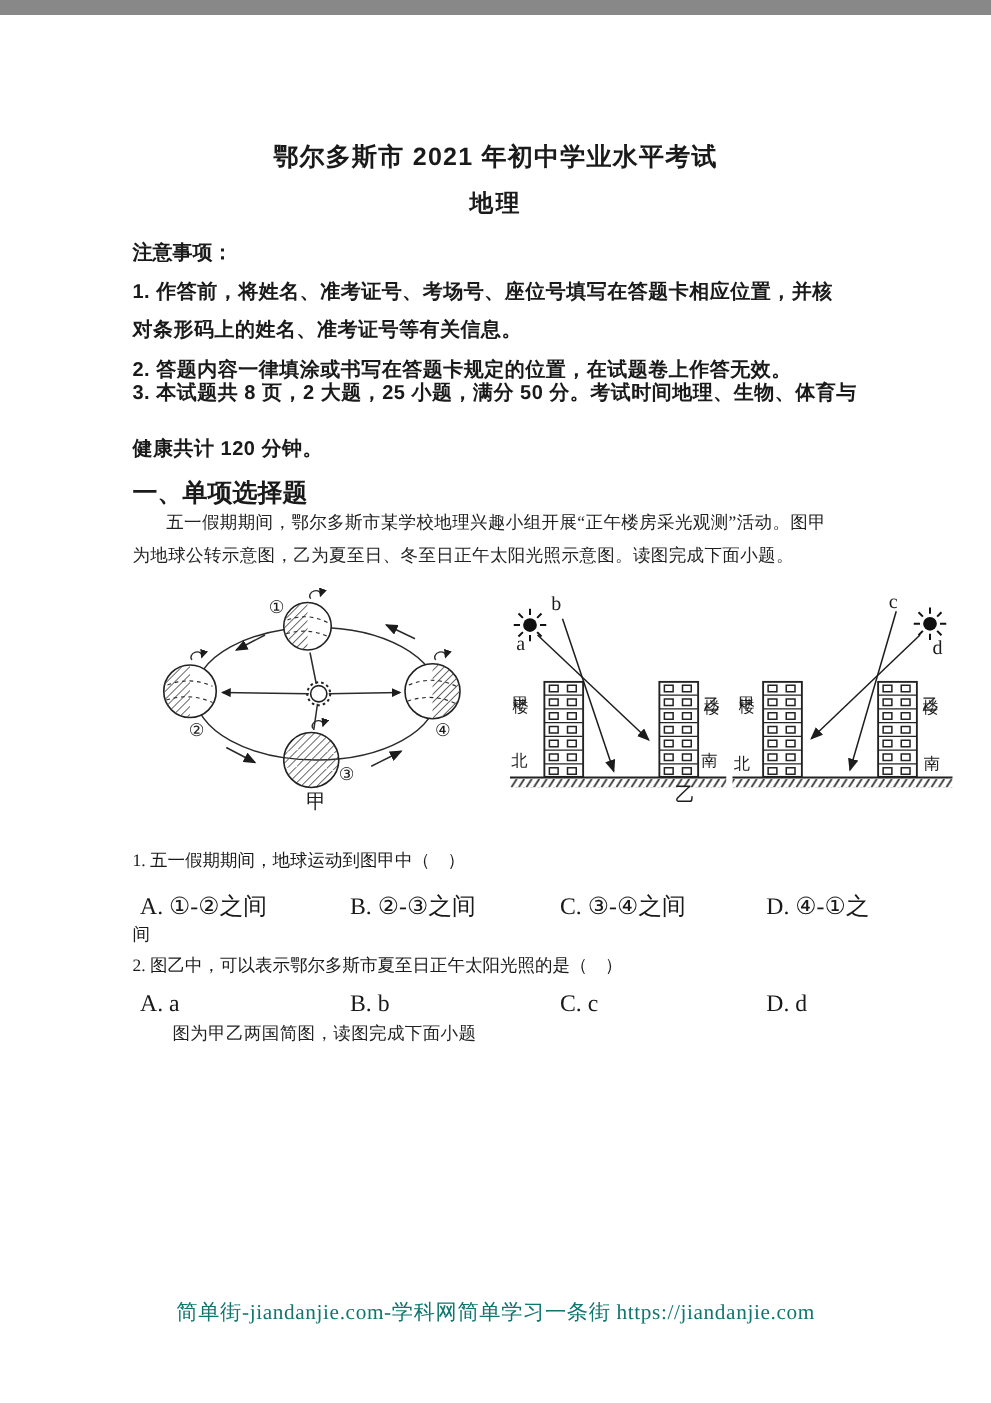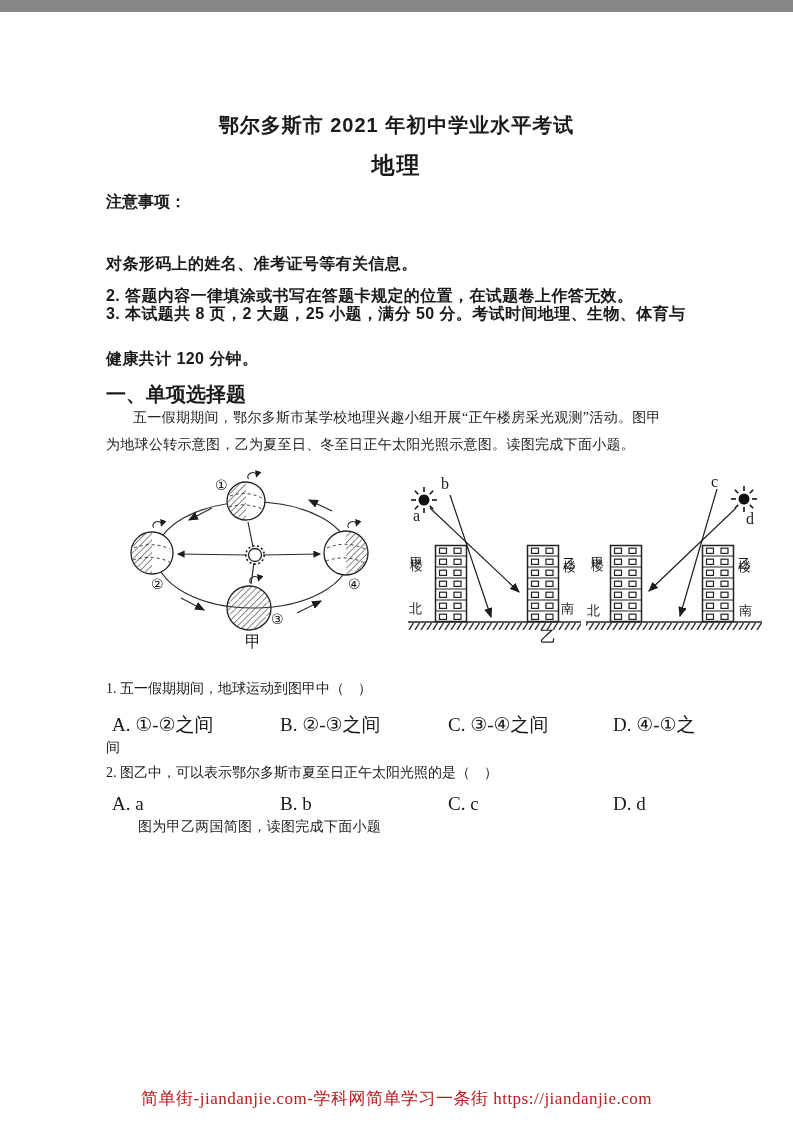--- a/index.html
+++ b/index.html
@@ -5,54 +5,55 @@
   html,body{margin:0;padding:0;background:#888;}
   .page{
     position:relative;width:793px;height:1122px;background:#ffffff;
     margin:12px auto;overflow:hidden;color:#1a1a1a;
     font-family:"Liberation Serif","DejaVu Serif",serif;
   }
   .abs{position:absolute;white-space:nowrap;}
   .sans{font-family:"Liberation Sans","DejaVu Sans",sans-serif;}
   .center{left:0;width:100%;text-align:center;}
   .title1{top:100px;font-size:20px;font-weight:700;letter-spacing:1px;}
-  .title2{top:138px;font-size:23px;font-weight:700;letter-spacing:2px;}
+  .title2{top:138px;font-size:19px;font-weight:700;letter-spacing:2px;}
   .notice-head{left:106px;top:180px;font-size:16px;font-weight:700;}
   .nline{left:106px;font-size:16px;font-weight:600;letter-spacing:.4px;}
   .n0{top:211px}.n1{top:242px}.n2{top:274px}.n3{top:292px}.n4{top:337px}
   .sec{left:106px;top:369px;font-size:20px;font-weight:700;}
   .kai{font-size:14px;color:#222;letter-spacing:.3px;}
   .i1{left:133px;top:397px}.i2{left:106px;top:424px}
   .q{left:106px;font-size:14px;}
   .q1{top:668px}.q2{top:752px}
   .optrow span{position:absolute;font-size:19px;white-space:nowrap;}
   .o0{left:112px}.o1{left:280px}.o2{left:448px}.o3{left:613px}
   .r1{top:700px}.r2{top:781px}
   .wrap1{left:106px;top:727px;font-size:14px;}
   .nextp{left:138px;top:806px;}
-  .footer{top:1075px;font-size:17px;color:#b91c1c;letter-spacing:.5px;}
+  .footer{top:1026px;font-size:17px;color:#0f766e;letter-spacing:.5px;}
   
   .fig{position:absolute;left:0;top:450px;width:793px;height:212px;}
   .fig svg{position:absolute;left:0;top:0;}
   .dlab{position:absolute;white-space:nowrap;font-family:"Liberation Sans","DejaVu Sans",sans-serif;
         font-size:14px;color:#1c1c1c;line-height:15px;}
   .cap{font-size:16px;}
   .vtext{writing-mode:vertical-rl;text-orientation:upright;font-size:13px;letter-spacing:2px;}
   .small{font-size:13px;}
   .ray{font-family:"Liberation Serif",serif;font-size:16px;font-style:normal;}
 </style>
 </head>
 <body>
 
 <div class="page">
 
   <div class="abs center title1 sans">鄂尔多斯市 2021 年初中学业水平考试</div>
   <div class="abs center title2 sans">地理</div>
 
   <div class="abs notice-head sans">注意事项：</div>
+  <div class="abs nline n0 sans">1. 作答前，将姓名、准考证号、考场号、座位号填写在答题卡相应位置，并核</div>
   <div class="abs nline n1 sans">对条形码上的姓名、准考证号等有关信息。</div>
   <div class="abs nline n2 sans">2. 答题内容一律填涂或书写在答题卡规定的位置，在试题卷上作答无效。</div>
   <div class="abs nline n3 sans">3. 本试题共 8 页，2 大题，25 小题，满分 50 分。考试时间地理、生物、体育与</div>
   <div class="abs nline n4 sans">健康共计 120 分钟。</div>
 
   <div class="abs sec sans">一、单项选择题</div>
   <div class="abs kai i1">五一假期期间，鄂尔多斯市某学校地理兴趣小组开展“正午楼房采光观测”活动。图甲</div>
   <div class="abs kai i2">为地球公转示意图，乙为夏至日、冬至日正午太阳光照示意图。读图完成下面小题。</div>
 
   <div class="fig">

